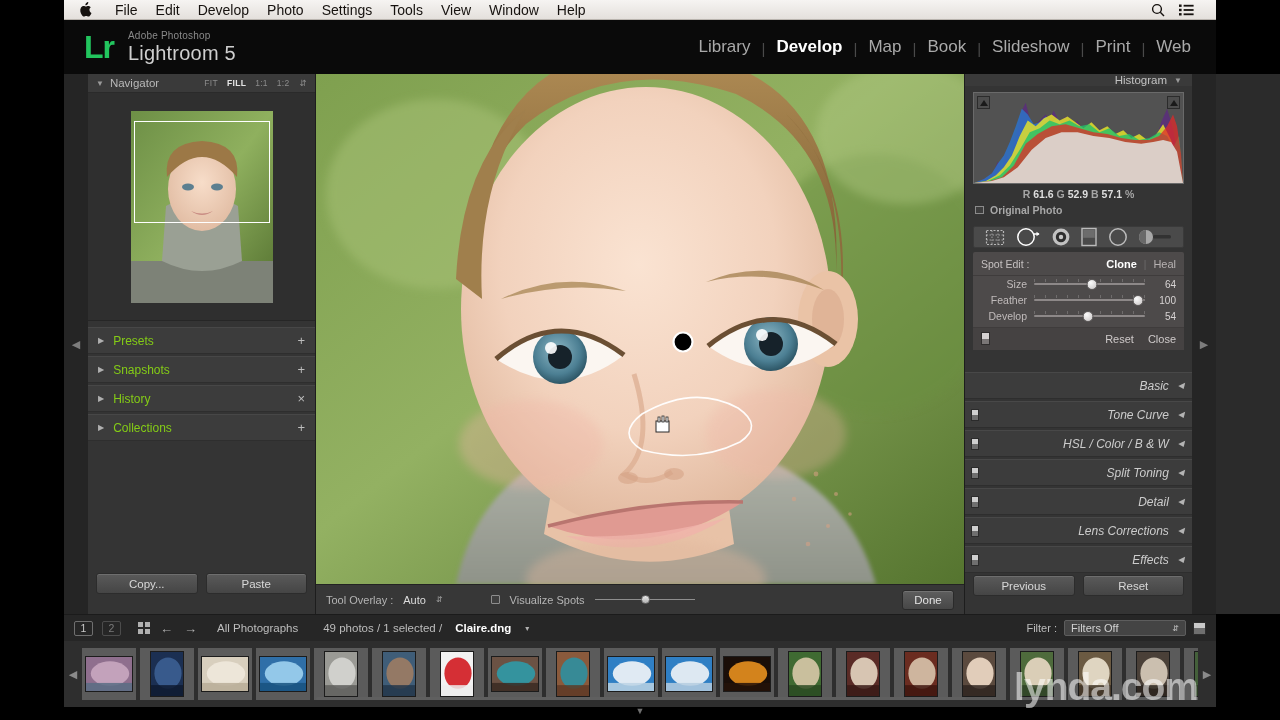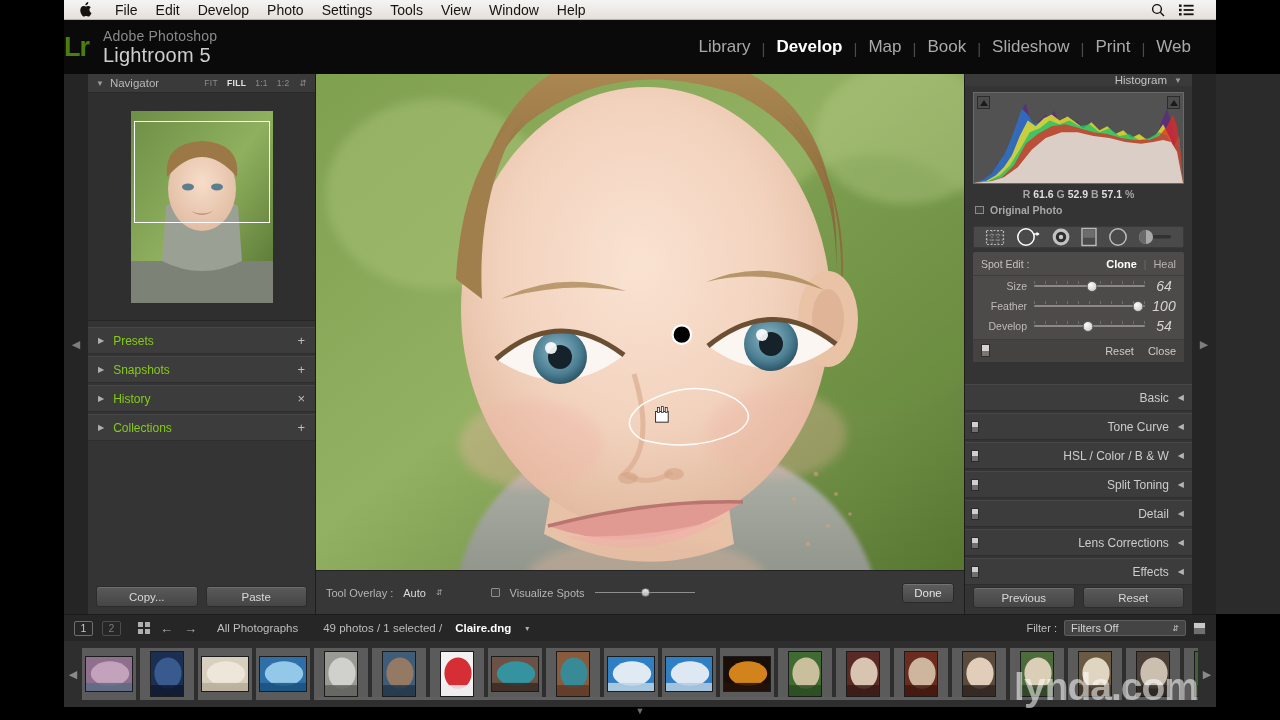--- a/index.html
+++ b/index.html
@@ -27,25 +27,25 @@
   .macbar-right { margin-left: auto; display: flex; align-items: center; gap: 14px; padding-right: 14px; }
   .macbar-right svg { display: block; }
 
   
   .identity {
     position: absolute; left: 64px; top: 20px; width: 1152px; height: 54px;
     background: #0a0a0a;
     display: flex; align-items: center;
   }
   .lr-logo {
-    font-size: 27px; font-weight: bold; color: #4d7c0f;
+    margin-left: 20px; font-size: 32px; font-weight: bold; color: #22c55e;
     letter-spacing: -1px; font-family: "Liberation Sans", sans-serif;
   }
   .lr-names { margin-left: 14px; line-height: 1; }
-  .lr-sup { font-size: 14px; color: #8a8a8a; letter-spacing: .2px; display:block; margin-bottom: 2px; }
+  .lr-sup { font-size: 10px; color: #8a8a8a; letter-spacing: .2px; display:block; margin-bottom: 2px; }
   .lr-title { font-size: 20px; color: #cfcfcf; display:block; letter-spacing: .2px; }
 
   .modules { margin-left: auto; margin-right: 14px; display: flex; align-items: flex-end; }
   .modules .mod {
     font-size: 17px; color: #a9a9a9; padding: 0 11px; cursor: default; white-space: nowrap;
   }
   .modules .mod.active { color: #ffffff; font-weight: bold; }
   .modules .sep { color: #4a4a4a; font-size: 15px; }
 
   
@@ -84,39 +84,39 @@
   .plist { padding-top: 6px; }
   .prow {
     height: 27px; background: #3c3c3c; margin-bottom: 2px;
     display: flex; align-items: center; padding: 0 10px;
     border-top: 1px solid #474747; border-bottom: 1px solid #2e2e2e;
   }
   .prow .ptri { font-size: 8px; color: #b0b0b0; margin-right: 9px; }
   .prow .plabel { font-size: 12px; color: #84cc16; }
   .prow .pact { margin-left: auto; font-size: 13px; color: #bdbdbd; line-height: 1; }
 
-  .panel-bottom { margin-top: auto; padding: 0 8px 7px; display: flex; gap: 8px; }
+  .panel-bottom { margin-top: auto; padding: 0 8px 20px; display: flex; gap: 8px; }
   .btn {
     flex: 1; height: 21px; border-radius: 3px;
     background: linear-gradient(#5a5a5a, #454545);
     border: 1px solid #2c2c2c; box-shadow: inset 0 1px 0 #6e6e6e;
     color: #d8d8d8; font-size: 11.5px; display: flex; align-items: center; justify-content: center;
   }
 
   
   .center {
     position: absolute; left: 252px; top: 0; width: 648px; height: 540px;
     background: #2c2c2c; display: flex; flex-direction: column;
   }
   .photo-wrap { flex: 1; position: relative; overflow: hidden; }
   .photo { position: absolute; inset: 0; }
   .spot-overlay { position: absolute; left: 0; top: 0; width: 100%; height: 100%; pointer-events: none; }
 
   .toolbar {
-    height: 44px; background: #373737; border-top: 1px solid #232323;
+    height: 30px; background: #373737; border-top: 1px solid #232323;
     display: flex; align-items: center; padding: 0 10px; gap: 10px;
   }
   .tb-label { font-size: 11px; color: #b4b4b4; }
   .tb-value { font-size: 11px; color: #dcdcdc; }
   .stepper { font-size: 8px; color: #a0a0a0; }
   .chk { width: 9px; height: 9px; border: 1px solid #8d8d8d; background: #3f3f3f; border-radius: 1px; }
   .tb-slider { width: 100px; height: 12px; position: relative; display:flex; align-items:center; }
   .tb-track { width: 100%; height: 1px; background: #8e8e8e; }
   .tb-knob {
     position: absolute; left: 46%; width: 9px; height: 9px; border-radius: 50%;
@@ -176,31 +176,31 @@
   .srow .sname { font-size: 10.5px; color: #c0bbbb; width: 46px; text-align: right; }
   .srow .strack { flex: 1; height: 11px; position: relative; display:flex; align-items:center; }
   .strack .line { width: 100%; height: 2px; background: #8d8888; border-radius: 1px; }
   .strack .ticks { position: absolute; top: 0; left: 0; right: 0; height: 4px; display: flex; justify-content: space-between; }
   .strack .ticks i { width: 1px; height: 3px; background: #6f6c6c; }
   .sknob {
     position: absolute; width: 11px; height: 11px; border-radius: 50%;
     background: radial-gradient(circle at 35% 30%, #fbfbfb, #c6c2c2);
     border: 1px solid #5f5c5c; transform: translateX(-50%);
   }
-  .srow .sval { font-size: 14px; color: #d8d4d4; width: 24px; text-align: center; font-style: italic; }
+  .srow .sval { font-size: 10px; color: #d8d4d4; width: 24px; text-align: right; }
 
   .spot-foot {
     display: flex; align-items: center; padding: 4px 8px 5px; margin-top: 3px;
     border-top: 1px solid #3f3c3c; background: #454242;
   }
   .switch { width: 9px; height: 13px; background: linear-gradient(#d6d2d2 50%, #7a7676 50%); border: 1px solid #302e2e; }
   .spot-foot .acts { margin-left: auto; display: flex; gap: 14px; }
   .spot-foot .acts span { font-size: 11px; color: #cfcaca; }
 
-  .sections { margin-top: 22px; }
+  .sections { margin-top: 22px; font-style: italic; }
   .sec {
     height: 27px; background: #3c3c3c; margin-bottom: 2px;
     display: flex; align-items: center; padding: 0 8px 0 6px;
     border-top: 1px solid #484848; border-bottom: 1px solid #2e2e2e;
   }
   .sec .sw { width: 8px; height: 12px; background: linear-gradient(#cfcfcf 50%, #6f6f6f 50%); border: 1px solid #2b2b2b; margin-right: 6px; }
   .sec .sw.hidden { visibility: hidden; }
   .sec .stitle { margin-left: auto; font-size: 12px; color: #cccccc; }
   .sec .sarrow { font-size: 8px; color: #b4b4b4; margin-left: 9px; }
 

